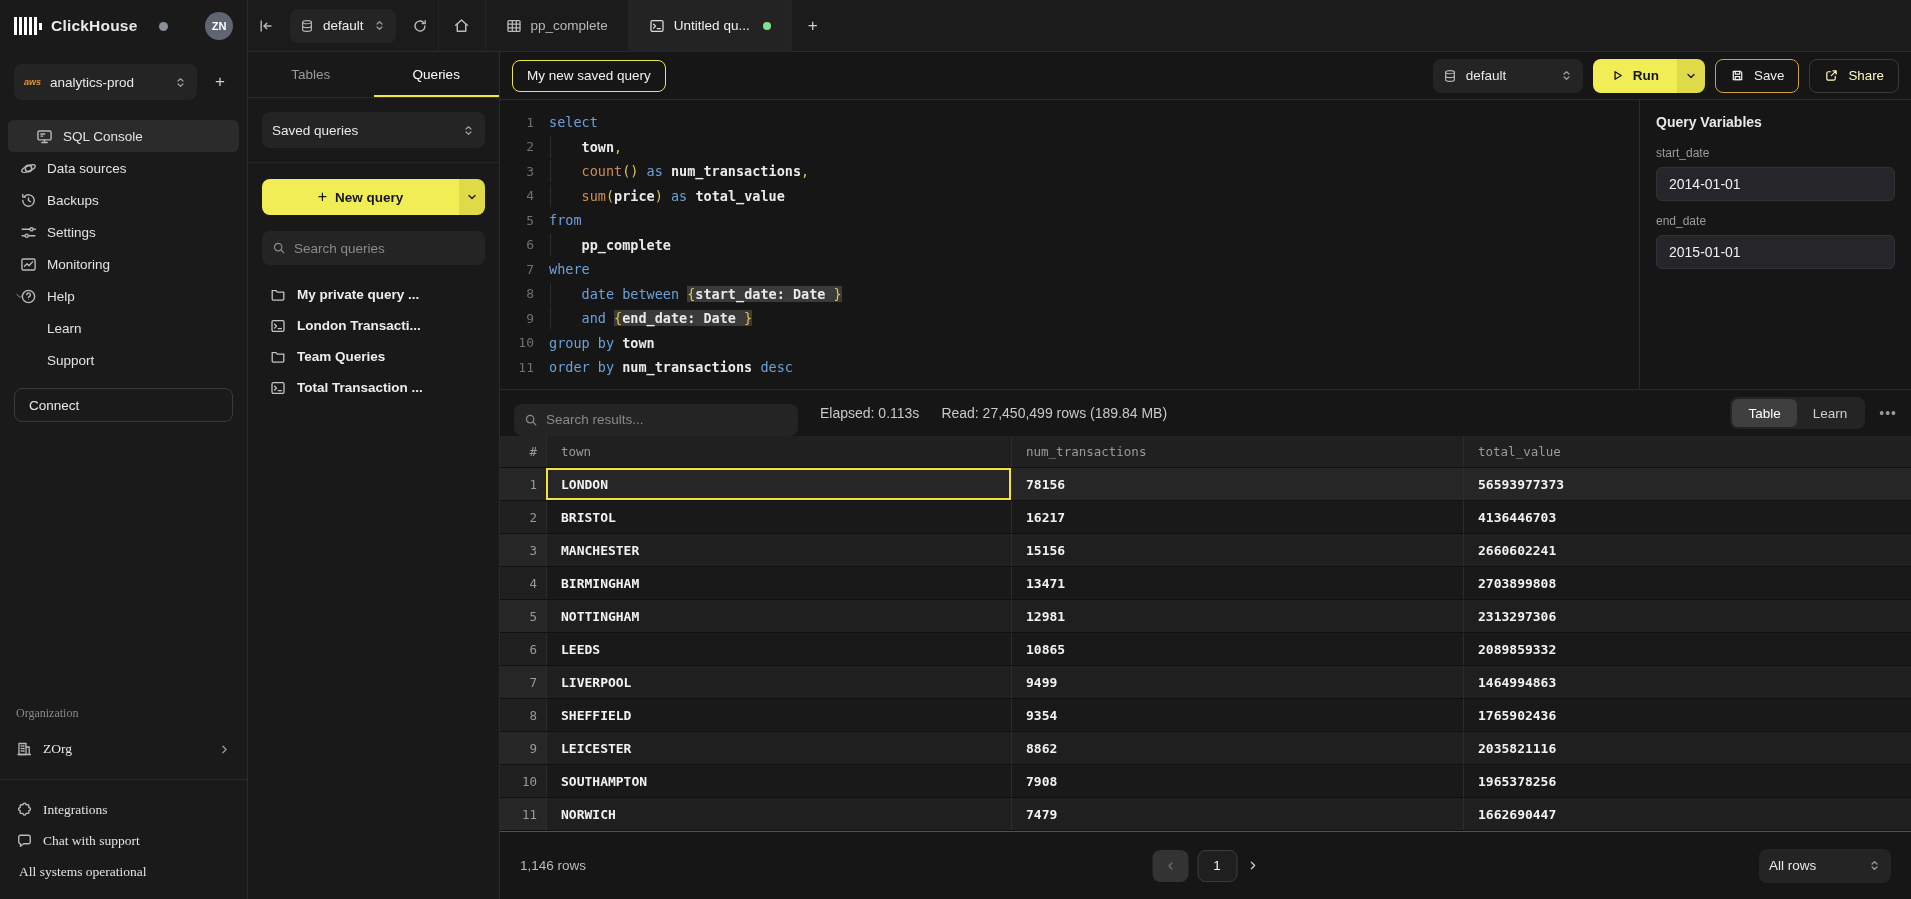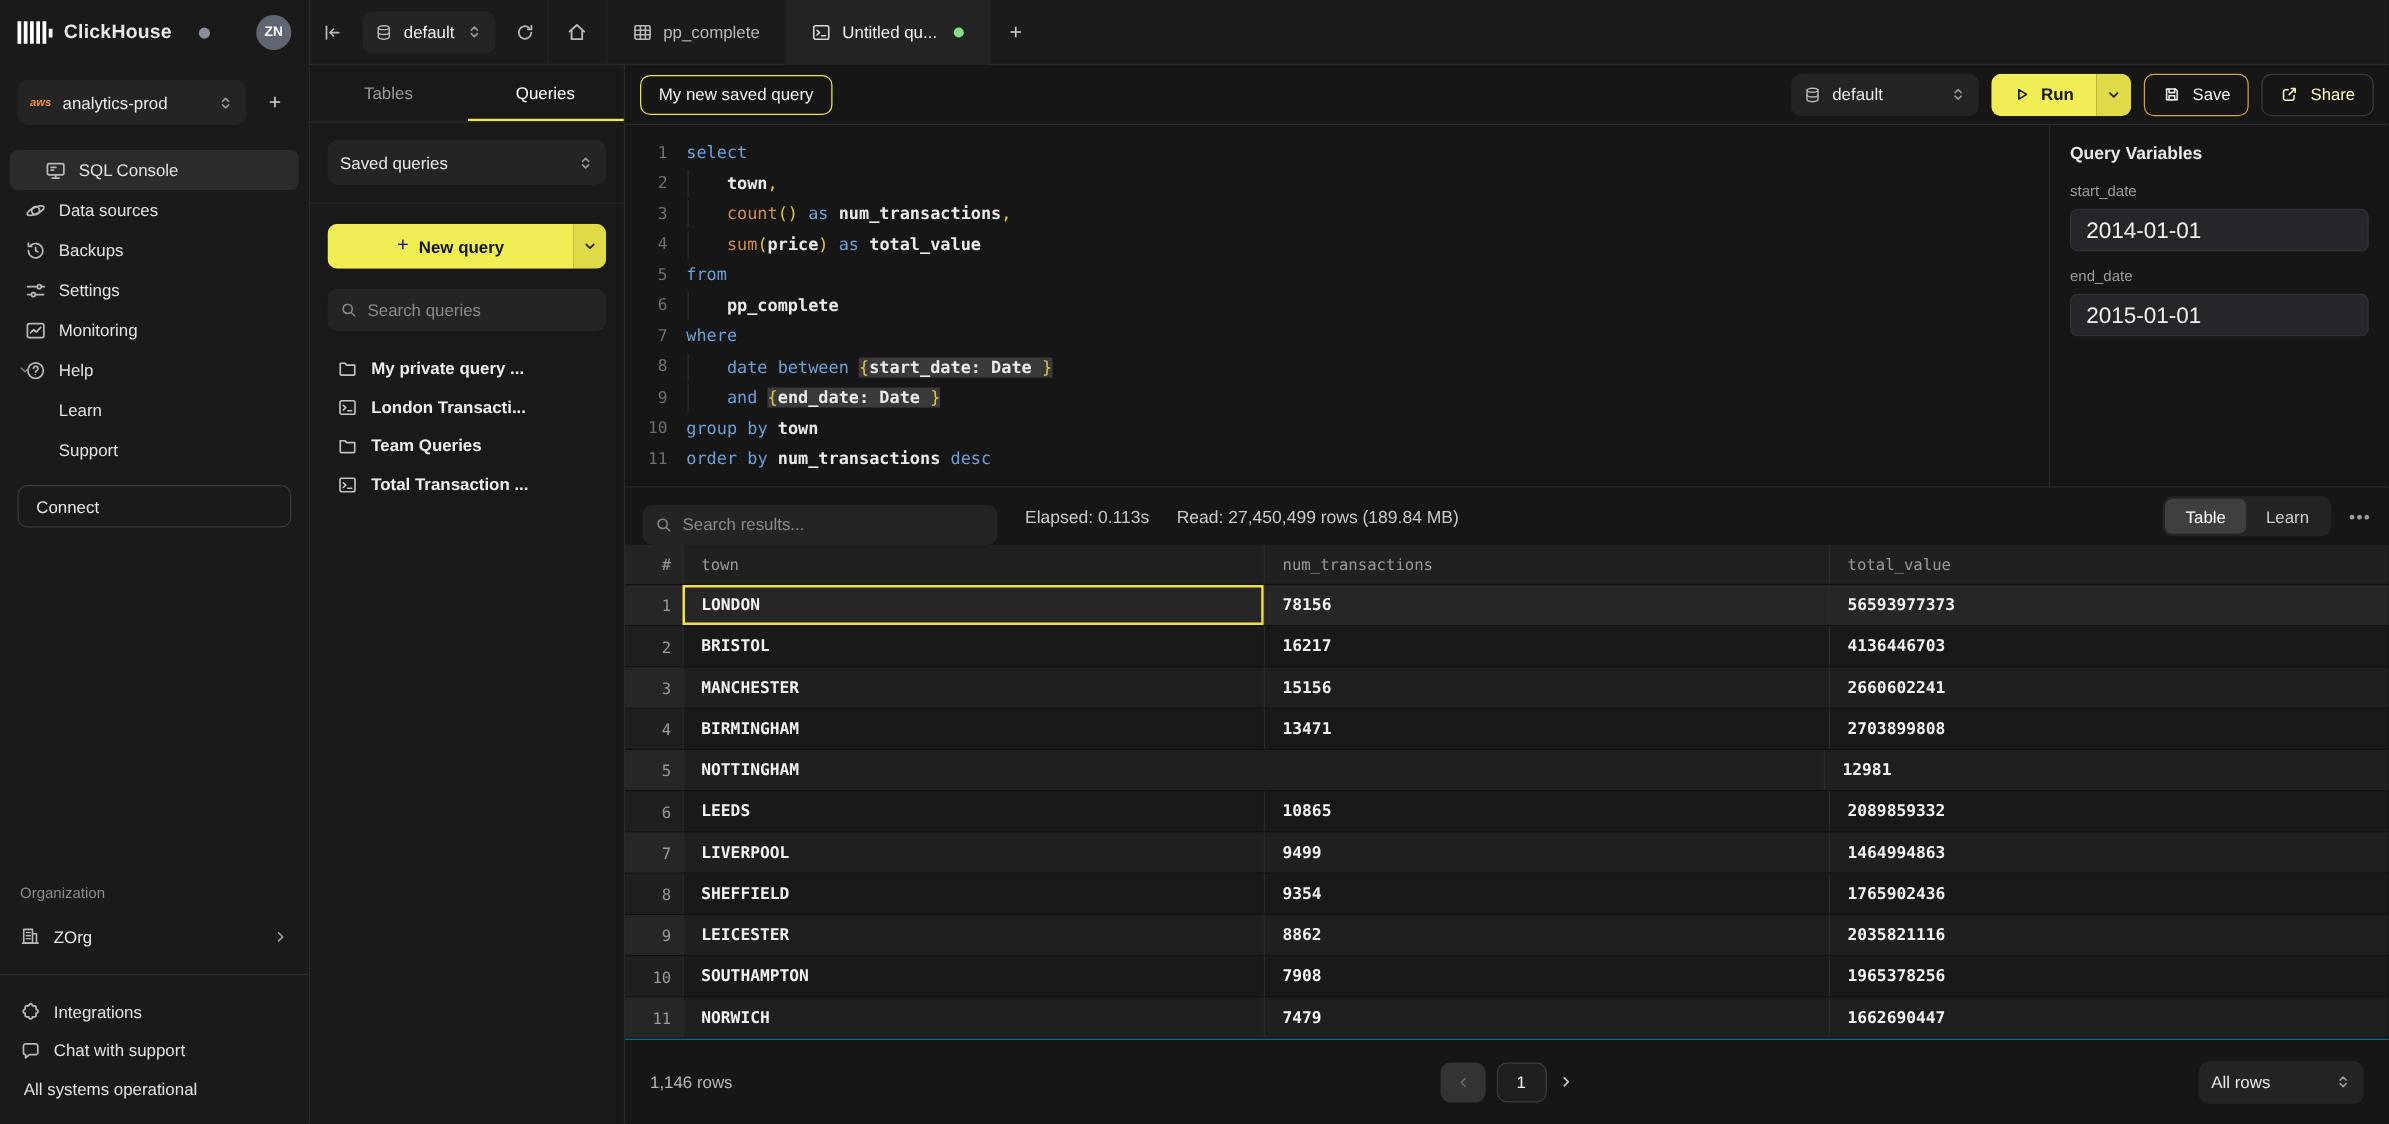--- a/index.html
+++ b/index.html
@@ -31,21 +31,21 @@
               color:#cfcfcf; font-size:17px; }
   .nav { margin-top:10px; }
   .nav-item { display:flex; align-items:center; height:32px; padding-left:20px; position:relative;
               color:#e3e3e3; cursor:pointer; }
   .nav-item .ic-wrap { width:17px; margin-right:10px; color:#b9b9b9; display:flex; }
   .nav-item.active { background:#2b2b2b; border-radius:6px; margin:0 8px; padding-left:28px; }
   .nav-item.sub { padding-left:47px; }
   .nav-item .expander { position:absolute; left:14px; color:#9a9a9a; display:flex; }
   .connect-btn { margin:12px 14px 0 14px; height:34px; border:1px solid #3a3a3a; border-radius:8px;
                  display:flex; align-items:center; padding:0 14px; color:#e9e9e9; cursor:pointer; }
-  .sb-bottom { margin-top:auto; padding-bottom:12px; }
+  .sb-bottom { margin-top:auto; padding-bottom:12px;font-family:Liberation Serif, serif; }
   .org-label { font-size:12px; color:#8a8a8a; padding-left:16px; margin-bottom:10px; }
   .zorg-row { display:flex; align-items:center; height:36px; padding:0 16px; cursor:pointer; }
   .zorg-row .ic-wrap { width:17px; margin-right:10px; color:#b9b9b9; display:flex; }
   .zorg-row .chev { margin-left:auto; color:#9a9a9a; display:flex; }
   .sb-divider { height:1px; background:#2b2b2b; margin:12px 0 14px 0; }
   .foot-item { display:flex; align-items:center; height:31px; padding-left:16px; color:#e3e3e3; cursor:pointer; }
   .foot-item .ic-wrap { width:17px; margin-right:10px; color:#b9b9b9; display:flex; }
   .dot-green { width:9px; height:9px; border-radius:50%; background:#84df8b; margin-left:3px; }
 
   
@@ -120,21 +120,21 @@
   .tok-t { color:#eaeaea; font-weight:700; }
   .tok-k { color:#6ba1d9; }
   .tok-f { color:#cd8d52; }
   .tok-p { color:#dfc64f; }
   .tok-pb { color:#dfc64f; background:#3a3a3a; }
   .tok-tb { color:#eaeaea; font-weight:700; background:#3a3a3a; }
   .vars-panel { width:272px; flex:none; border-left:1px solid #2b2b2b; padding:14px 16px; }
   .vars-title { font-size:14px; font-weight:700; margin-bottom:16px; }
   .var-label { font-size:12px; color:#9b9b9b; margin-bottom:7px; }
   .var-input { width:100%; height:34px; background:#26262a; border:1px solid #323236; border-radius:6px;
-               color:#f0f0f0; font-size:18px; font-family:"Liberation Sans",sans-serif;
+               color:#f0f0f0; font-size:14px; font-family:"Liberation Sans",sans-serif;
                padding:0 12px; margin-bottom:13px; outline:none; }
 
   
   .results-toolbar { height:46px; flex:none; display:flex; align-items:center; padding:0 14px; gap:22px; }
   .results-search { width:284px; height:32px;margin-top:13px; }
   .stat-text { color:#c9c9c9; font-size:14px; }
   .rt-right { margin-left:auto; display:flex; align-items:center; gap:14px; }
   .seg-control { display:flex; background:#242424; border-radius:8px; padding:2px; }
   .seg { height:28px; padding:0 16px; display:flex; align-items:center; border-radius:6px;
          color:#cfcfcf; cursor:pointer; }
@@ -624,20 +624,21 @@
             <div class="trow even">
               <div class="tc tc-gutter">4</div>
               <div class="tc tc-town">BIRMINGHAM</div>
               <div class="tc tc-num">13471</div>
               <div class="tc tc-total">2703899808</div>
             </div>
             <div class="trow odd">
               <div class="tc tc-gutter">5</div>
               <div class="tc tc-town">NOTTINGHAM</div>
               <div class="tc tc-num">12981</div>
+              <div class="tc tc-total">2313297306</div>
             </div>
             <div class="trow even">
               <div class="tc tc-gutter">6</div>
               <div class="tc tc-town">LEEDS</div>
               <div class="tc tc-num">10865</div>
               <div class="tc tc-total">2089859332</div>
             </div>
             <div class="trow odd">
               <div class="tc tc-gutter">7</div>
               <div class="tc tc-town">LIVERPOOL</div>

